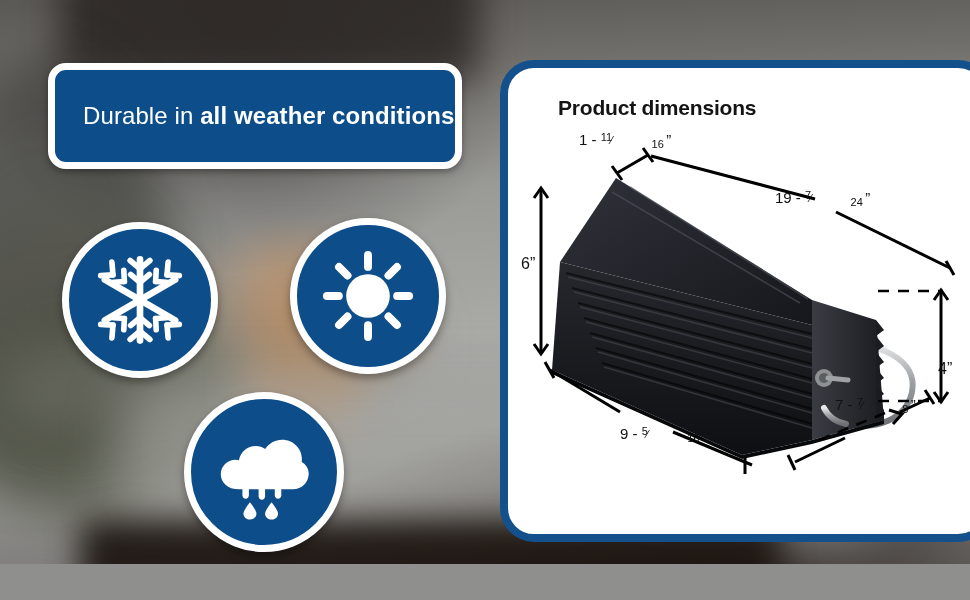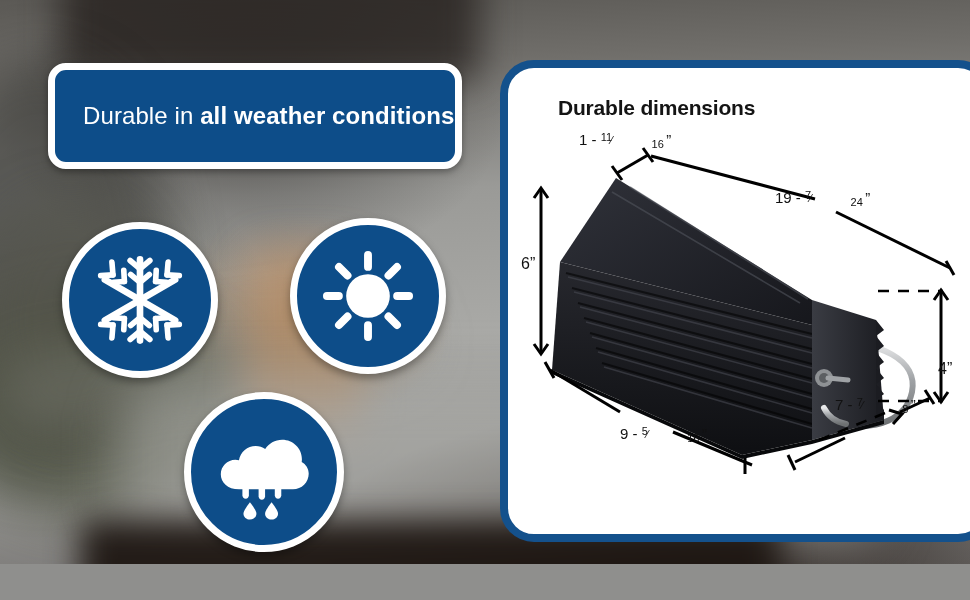--- a/index.html
+++ b/index.html
@@ -182,21 +182,21 @@
         <path d="M45 65 h6 v7.5 c0 1.8 -1.3 3.2 -3 3.2 s-3 -1.4 -3 -3.2 Z"></path>
         <path d="M60 65 h6 v6.5 c0 1.8 -1.3 3.2 -3 3.2 s-3 -1.4 -3 -3.2 Z"></path>
 
         <path d="M37 78 C40.8 83 43 86.2 43 88.6 C43 91.6 40.3 94 37 94 C33.7 94 31 91.6 31 88.6 C31 86.2 33.2 83 37 78 Z"></path>
         <path d="M57 78 C60.8 83 63 86.2 63 88.6 C63 91.6 60.3 94 57 94 C53.7 94 51 91.6 51 88.6 C51 86.2 53.2 83 57 78 Z"></path>
       </g>
     </svg>
   </div>
 
   <div class="card" style="border-color: rgb(20, 81, 140);">
-    <div class="card-title" style="color: rgb(20, 20, 20);">Durable dimensions</div>
+    <div class="card-title" style="color: rgb(20, 20, 20);">Product dimensions</div>
   </div>
 
   <svg class="dimsvg" width="970" height="600">
     <defs>
       <clipPath id="cardclip">
           <rect x="508" y="68" width="476" height="466" rx="27"></rect>
         </clipPath>
       <linearGradient id="gTop" x1="0" y1="0" x2="1" y2="1">
         <stop offset="0" stop-color="#30323a"></stop>
           <stop offset="1" stop-color="#16171c"></stop>

